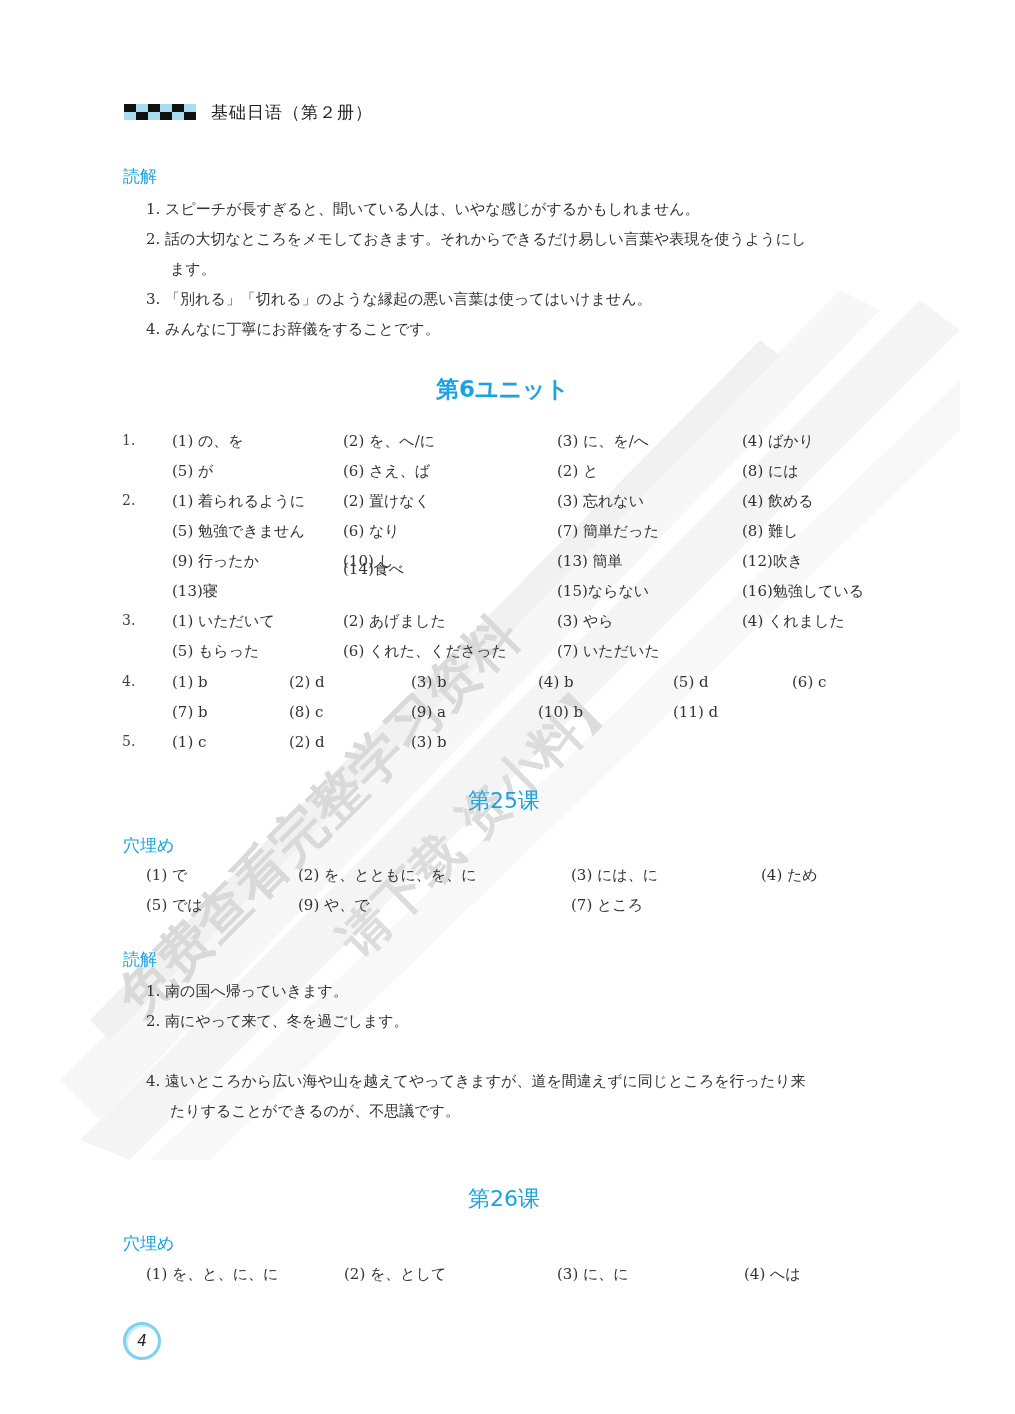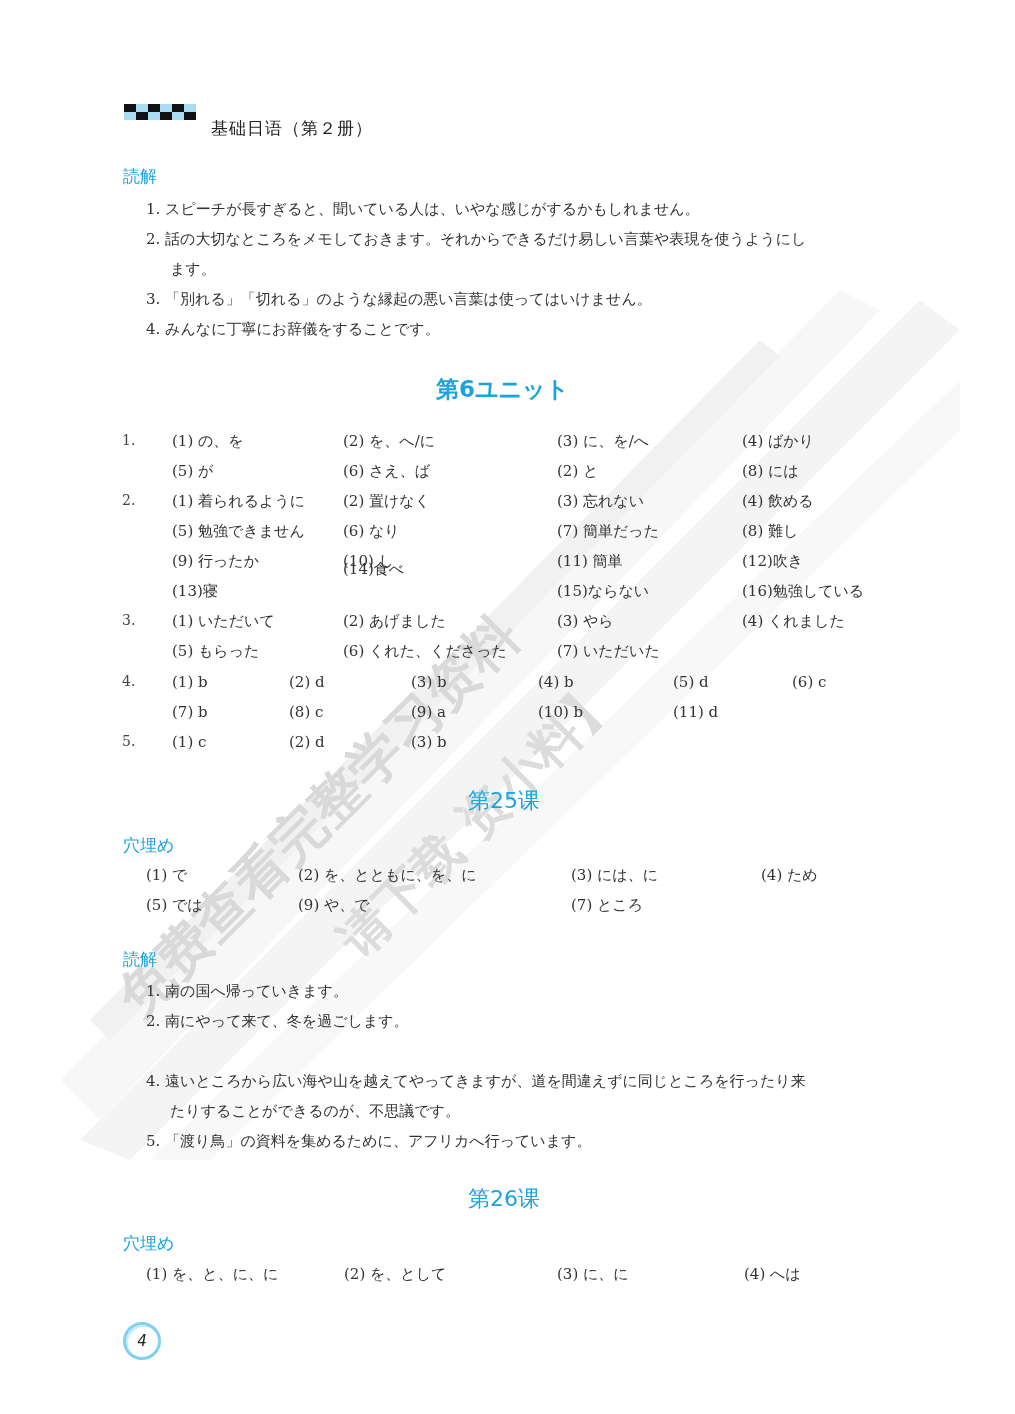--- a/index.html
+++ b/index.html
@@ -10,21 +10,21 @@
       color: #2a2a2a;
     }
     .abs { position: absolute; white-space: nowrap; }
     .watermark {
       position: absolute; left: 60px; top: 260px; width: 900px; height: 900px;
       pointer-events: none; z-index: 0;
     }
     .content { position: absolute; inset: 0; z-index: 1; }
     .header-bar { position: absolute; left: 124px; top: 104px; width: 72px; height: 16px; }
     .header-bar span { position: absolute; width: 12px; height: 8px; }
-    .header-title { left: 211px; top: 101px; font-family: "DejaVu Sans", sans-serif; font-size: 17px; color: #222; letter-spacing: 1px; margin-top: 16px; }
+    .header-title { left: 211px; top: 101px; font-family: "DejaVu Sans", sans-serif; font-size: 17px; color: #222; letter-spacing: 1px; }
     .section-label { font-family: "DejaVu Sans", sans-serif; font-size: 17px; color: #1aa3de; }
     .unit-title { font-family: "DejaVu Sans", sans-serif; font-size: 23px; color: #1aa3de; font-weight: bold; }
     .lesson-title { font-family: "DejaVu Sans", sans-serif; font-size: 22px; color: #1aa3de; }
     .line { font-size: 15px; color: #333; }
     .num { font-size: 14px; color: #444; }
     .page-num {
       position: absolute; left: 123px; top: 1322px; width: 32px; height: 32px;
       border-radius: 50%; border: 3px solid #7fd0f2; box-shadow: inset 2px 2px 0 #c9ecfa;
       display: flex; align-items: center; justify-content: center;
       font-family: "DejaVu Sans", sans-serif; font-style: italic; font-size: 15px; color: #222;
@@ -87,21 +87,21 @@
   <div class="abs line" style="left:172px;top:492px">(1) 着られるように</div>
   <div class="abs line" style="left:343px;top:492px">(2) 置けなく</div>
   <div class="abs line" style="left:557px;top:492px">(3) 忘れない</div>
   <div class="abs line" style="left:742px;top:492px">(4) 飲める</div>
   <div class="abs line" style="left:172px;top:522px">(5) 勉強できません</div>
   <div class="abs line" style="left:343px;top:522px">(6) なり</div>
   <div class="abs line" style="left:557px;top:522px">(7) 簡単だった</div>
   <div class="abs line" style="left:742px;top:522px">(8) 難し</div>
   <div class="abs line" style="left:172px;top:552px">(9) 行ったか</div>
   <div class="abs line" style="left:343px;top:552px">(10) し</div>
-  <div class="abs line" style="left:557px;top:552px">(11) 簡単</div>
+  <div class="abs line" style="left:557px;top:552px">(13) 簡単</div>
   <div class="abs line" style="left:742px;top:552px">(12)吹き</div>
   <div class="abs line" style="left:172px;top:582px">(13)寝</div>
   <div class="abs line" style="left:343px;top:560px">(14)食べ</div>
   <div class="abs line" style="left:557px;top:582px">(15)ならない</div>
   <div class="abs line" style="left:742px;top:582px">(16)勉強している</div>
 
   <div class="abs num" style="left:122px;top:612px">3.</div>
   <div class="abs line" style="left:172px;top:612px">(1) いただいて</div>
   <div class="abs line" style="left:343px;top:612px">(2) あげました</div>
   <div class="abs line" style="left:557px;top:612px">(3) やら</div>
@@ -136,21 +136,20 @@
   <div class="abs line" style="left:761px;top:866px">(4) ため</div>
   <div class="abs line" style="left:146px;top:896px">(5) では</div>
   <div class="abs line" style="left:298px;top:896px">(9) や、で</div>
   <div class="abs line" style="left:571px;top:896px">(7) ところ</div>
 
   <div class="abs section-label" style="left:123px;top:948px">読解</div>
   <div class="abs line" style="left:146px;top:982px"><span>1.</span>&nbsp;<span>南の国へ帰っていきます。</span></div>
   <div class="abs line" style="left:146px;top:1012px"><span>2.</span>&nbsp;<span>南にやって来て、冬を過ごします。</span></div>
   <div class="abs line" style="left:146px;top:1072px"><span>4.</span>&nbsp;<span>遠いところから広い海や山を越えてやってきますが、道を間違えずに同じところを行ったり来</span></div>
   <div class="abs line" style="left:170px;top:1102px">たりすることができるのが、不思議です。</div>
-  <div class="abs line" style="left:146px;top:1132px"><span>5.</span>&nbsp;<span>「渡り鳥」の資料を集めるために、アフリカへ行っています。</span></div>
 
   <div class="abs lesson-title" style="left:468px;top:1184px">第26课</div>
   <div class="abs section-label" style="left:123px;top:1232px">穴埋め</div>
   <div class="abs line" style="left:146px;top:1265px">(1) を、と、に、に</div>
   <div class="abs line" style="left:344px;top:1265px">(2) を、として</div>
   <div class="abs line" style="left:557px;top:1265px">(3) に、に</div>
   <div class="abs line" style="left:744px;top:1265px">(4) へは</div>
 
   <div class="page-num">
       <span>4</span>

